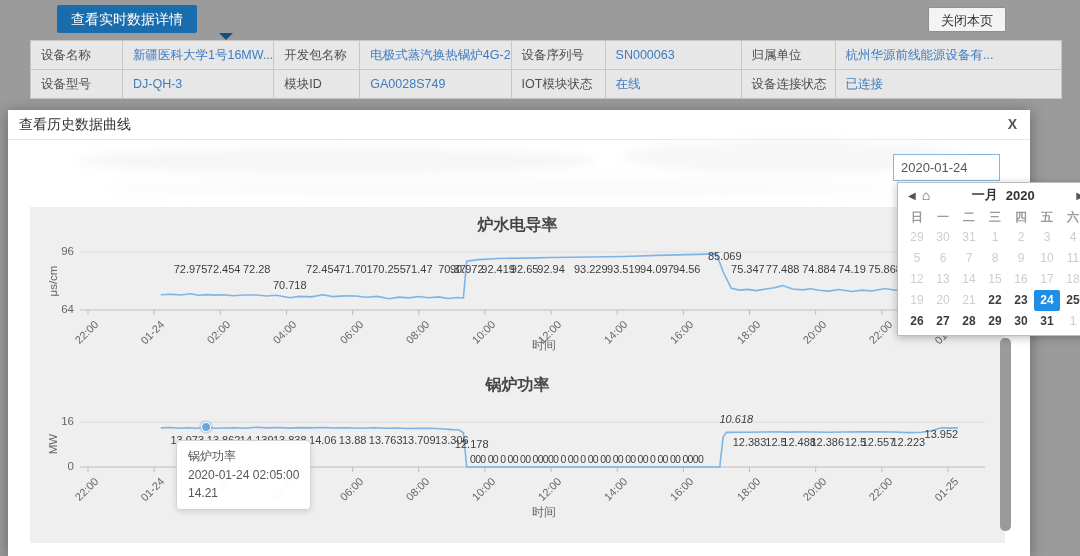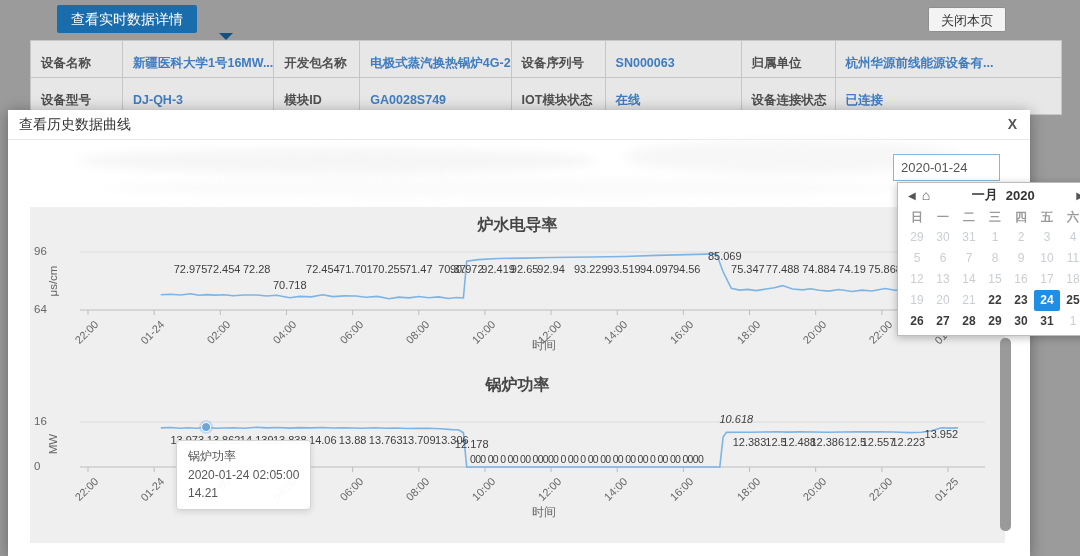--- a/index.html
+++ b/index.html
@@ -10,22 +10,22 @@
            background:#1a6dad;color:#fff;font-size:14px;border-radius:2px;cursor:pointer;}
   .tab-pointer{position:absolute;left:219px;top:33px;width:0;height:0;
                border-left:7px solid transparent;border-right:7px solid transparent;
                border-top:7px solid #15517f;}
   .close-page{position:absolute;left:928px;top:7px;height:25px;line-height:25px;padding:0 12px;
               background:#f3f3f3;border:1px solid #8f8f8f;border-radius:2px;color:#333;
               font-size:13px;font-family:"Liberation Sans",sans-serif;cursor:pointer;}
   
   #info-table{position:absolute;left:30px;top:40px;border-collapse:collapse;background:#e7e7e7;
               font-size:12.5px;table-layout:fixed;}
-  #info-table td{border:1px solid #c6c6c6;height:28px;padding:8px 0 0 10px;overflow:hidden;
-                 white-space:nowrap;text-overflow:ellipsis;font-weight:bold;}
+  #info-table td{border:1px solid #c6c6c6;height:28px;padding:0 0 0 10px;overflow:hidden;
+                 white-space:nowrap;text-overflow:ellipsis;}
   #info-table td.lbl{color:#4f4f4f;}
   #info-table td.val{color:#3f7cc0;cursor:pointer;}
   
   .modal{position:absolute;left:8px;top:110px;width:1022px;height:446px;background:#fff;
          box-shadow:0 2px 14px rgba(0,0,0,.35);z-index:10;}
   .modal-header{position:relative;height:29px;border-bottom:1px solid #e6e6e6;}
   .modal-title{position:absolute;left:11px;top:0;line-height:29px;font-size:14px;color:#333;}
   .modal-close{position:absolute;right:13px;top:0;line-height:29px;font-size:14px;color:#555;
                font-weight:bold;cursor:pointer;}
   .smudge{position:absolute;border-radius:50%;filter:blur(5px);}
@@ -33,21 +33,21 @@
   .s2{left:615px;top:30px;width:340px;height:34px;background:rgba(247,247,247,.95);}
   .s3{left:95px;top:70px;width:800px;height:16px;background:rgba(249,249,249,.85);}
   .date-input{position:absolute;left:885px;top:44px;width:98px;height:25px;border:1px solid #85b7dc;
               background:#fff;font-size:13px;color:#555;padding:0 0 0 7px;outline:none;
               font-family:"Liberation Sans",sans-serif;}
   
   #chart-panel{position:absolute;left:22px;top:97px;width:975px;height:336px;background:#efefef;}
   #chart-panel svg{position:absolute;left:0;top:0;z-index:1;}
   .ctitle{position:absolute;left:0;width:975px;text-align:center;font-size:16px;font-weight:600;
           color:#454545;z-index:2;}
-  .ytick{position:absolute;left:4px;width:40px;text-align:left;font-size:11.5px;color:#666;z-index:2;}
+  .ytick{position:absolute;left:4px;width:40px;text-align:right;font-size:11.5px;color:#666;z-index:2;}
   .ylab{position:absolute;left:2px;width:44px;height:14px;text-align:center;font-size:11.5px;
         color:#666;transform:rotate(-90deg);z-index:2;}
   .xtick{position:absolute;width:60px;text-align:right;font-size:11px;color:#666;
          transform:rotate(-45deg);transform-origin:100% 0;z-index:2;}
   .xlab{position:absolute;width:60px;text-align:center;font-size:12px;color:#666;z-index:2;}
   .dlabel{position:absolute;width:56px;margin-left:-28px;text-align:center;font-size:11px;
           font-weight:500;color:#3d3d3d;white-space:nowrap;z-index:2;}
   .zeros{position:absolute;font-size:10.5px;letter-spacing:-.7px;font-weight:500;color:#3d3d3d;
          white-space:nowrap;z-index:2;}
   #tooltip{position:absolute;left:146px;top:233px;background:rgba(255,255,255,.96);

